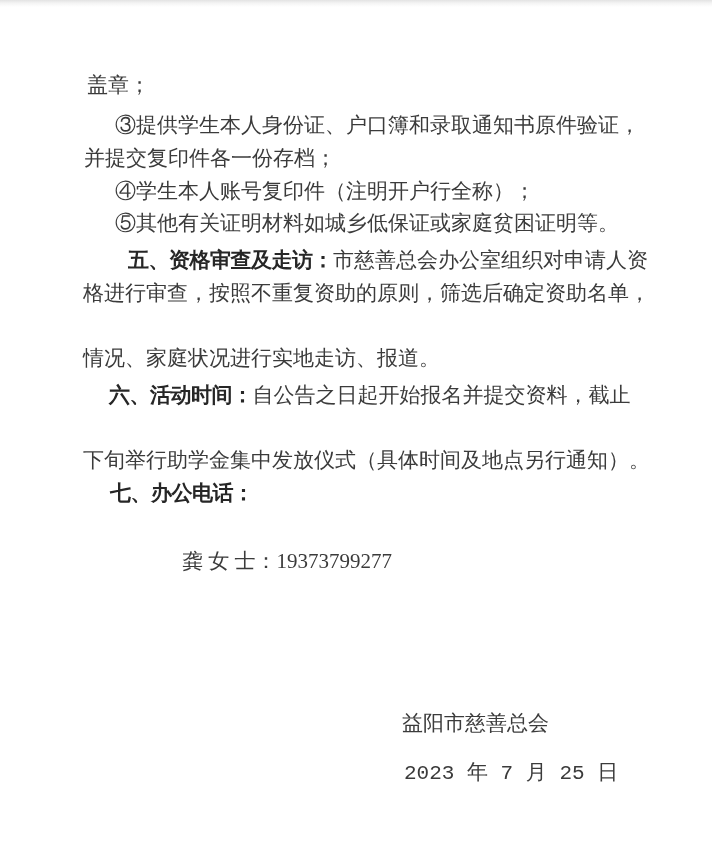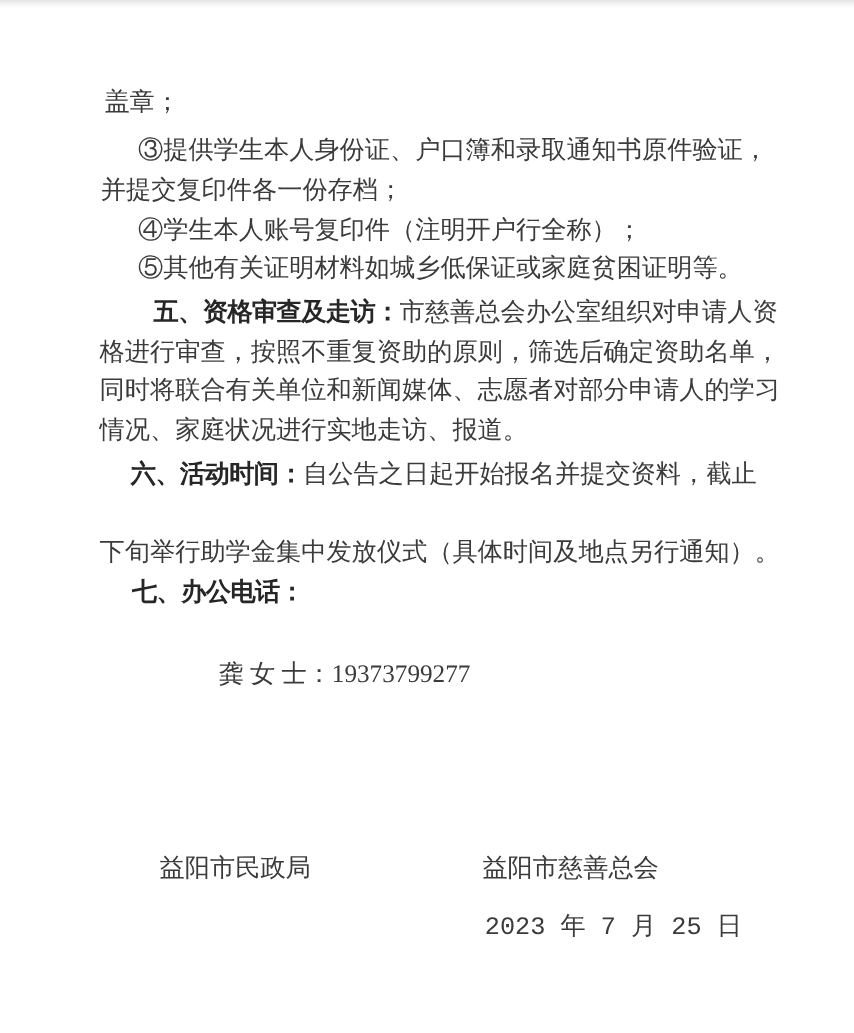--- a/index.html
+++ b/index.html
@@ -54,37 +54,35 @@
   <div class="line" style="top:179px; left:115px;">④学生本人账号复印件（注明开户行全称）；</div>
 
   <div class="line" style="top:211px; left:115px;">⑤其他有关证明材料如城乡低保证或家庭贫困证明等。</div>
 
   <div class="line" style="top:248px; left:110px;margin-left:18px;">
     <span class="head">五、资格审查及走访：</span><span class="rest">市慈善总会办公室组织对申请人资</span>
   </div>
 
   <div class="line" style="top:281px; left:83px;">格进行审查，按照不重复资助的原则，筛选后确定资助名单，</div>
 
-  <div class="line" style="top:313px; left:83px;">同时将联合有关单位和新闻媒体、志愿者对部分申请人的学习</div>
 
   <div class="line" style="top:346px; left:83px;">情况、家庭状况进行实地走访、报道。</div>
 
   <div class="line" style="top:383px; left:109px;">
     <span class="head">六、活动时间：</span><span class="rest">自公告之日起开始报名并提交资料，截止</span>
   </div>
 
 
   <div class="line" style="top:448px; left:83px;">下旬举行助学金集中发放仪式（具体时间及地点另行通知）。</div>
 
   <div class="line" style="top:481px; left:110px;">
     <span class="head">七、办公电话：</span>
   </div>
 
 
   <div class="line" style="top:549px; left:170px;margin-left:12px;">龚  女  士：19373799277</div>
 
 
-  <div class="line" style="top:711px; left:133px;">益阳市民政局</div>
 
   <div class="line" style="top:711px; left:402px;">益阳市慈善总会</div>
 
   <div class="line" style="top:762px; left:404px;font-family:Liberation Mono, monospace;">2023 年 7 月 25 日</div>
 </div>
 
 </body></html>

